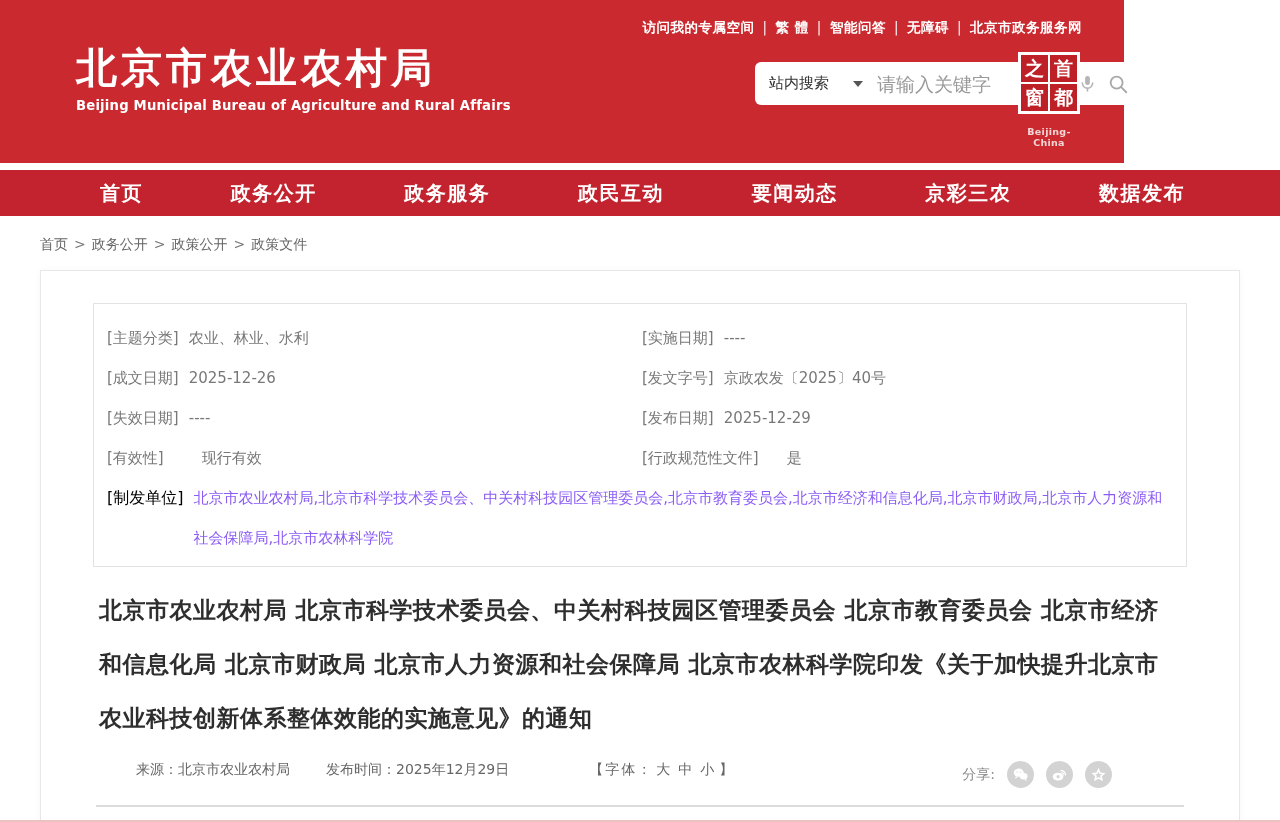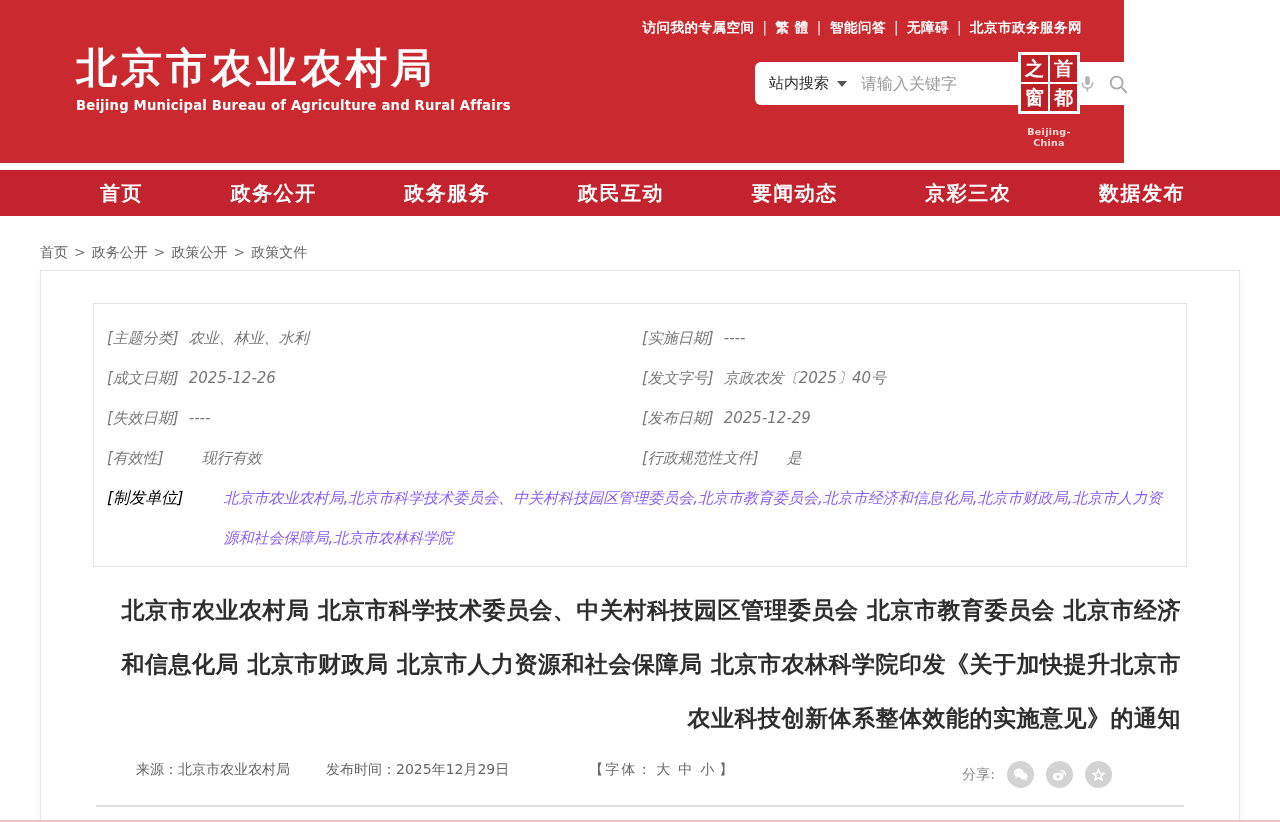--- a/index.html
+++ b/index.html
@@ -11,54 +11,54 @@
   .topbar { position:absolute; top:0; left:0; width:1124px; height:163px; background:#c9292f; }
   .top-links { position:absolute; top:19px; right:42px; color:#fff; font-size:13.5px; font-weight:600; letter-spacing:.5px; white-space:nowrap; }
   .top-links a { color:#fff; text-decoration:none; cursor:pointer; }
   .top-links .sep { margin:0 8px; font-weight:400; opacity:.95; }
 
   .brand { position:absolute; left:76px; top:44px; color:#fff; }
   .brand h1 { font-size:41px; font-weight:700; letter-spacing:4px; line-height:1.2; }
   .brand .subtitle { margin-top:5px; font-size:13.2px; font-weight:700; letter-spacing:.2px; }
 
   .searchbox { position:absolute; left:755px; top:62px; width:388px; height:43px; background:#fff; border-radius:6px; display:flex; align-items:center; padding:0 14px; }
-  .scope { display:flex; align-items:center; gap:8px; font-size:15px; color:#333; cursor:pointer; white-space:nowrap; }
+  .scope { display:flex; align-items:center; gap:24px; font-size:15px; color:#333; cursor:pointer; white-space:nowrap; }
   .caret { width:0; height:0; border-left:5px solid transparent; border-right:5px solid transparent; border-top:6px solid #555; }
-  .searchbox input { flex:1; min-width:0; border:none; outline:none; font-size:16px; color:#333; margin-left:14px; font-family:inherit; }
+  .searchbox input { flex:1; min-width:0; border:none; outline:none; font-size:19px; color:#333; margin-left:14px; font-family:inherit; }
   .searchbox input::placeholder { color:#9a9a9a; }
   .sb-icon { display:flex; align-items:center; margin-left:10px; cursor:pointer; }
 
   .seal { position:absolute; right:40px; top:52px; width:70px; text-align:center; cursor:pointer; }
   .seal-grid { width:62px; height:62px; margin:0 auto; border:3px solid #fff; background:#fff; display:grid; grid-template-columns:1fr 1fr; grid-template-rows:1fr 1fr; gap:2px; }
   .seal-cell { background:#bd2026; color:#fff; display:flex; align-items:center; justify-content:center; font-family:"DejaVu Serif","Liberation Serif",serif; font-size:19px; font-weight:700; }
   .seal-caption { margin-top:12px; font-size:9.5px; font-weight:700; color:#f3d6d6; letter-spacing:.3px; }
 
   
   .nav { position:absolute; top:170px; left:0; width:1280px; height:46px; background:#c2232e; display:flex; align-items:center; justify-content:space-between; padding:0 95px 0 100px; }
   .nav a { color:#fff; font-size:20px; font-weight:700; letter-spacing:1.5px; text-decoration:none; cursor:pointer; }
 
   
-  .breadcrumb { position:absolute; top:244px; left:40px; font-size:14px; color:#666; }
+  .breadcrumb { position:absolute; top:236px; left:40px; font-size:14px; color:#666; }
   .breadcrumb a { color:#666; text-decoration:none; cursor:pointer; }
   .breadcrumb .bsep { margin:0 6px; color:#777; }
 
   
   .card { position:absolute; top:270px; left:40px; width:1200px; height:560px; background:#fff; border:1px solid #e7e7e7; box-shadow:0 1px 8px rgba(0,0,0,.04); }
 
-  .meta-box { position:absolute; top:32px; left:52px; right:52px; border:1px solid #e3e3e3; padding:14px 0 8px;font-style:italic; }
+  .meta-box { position:absolute; top:32px; left:52px; right:52px; border:1px solid #e3e3e3; padding:14px 0 8px; }
   .mrow { display:flex; min-height:40px; align-items:center; }
   .mcell { display:flex; align-items:center; font-size:15px; color:#787878; }
   .mcell.left { width:548px; padding-left:13px; }
   .mcell.right { flex:1; }
   .mlabel { margin-right:10px; white-space:nowrap; }
-  .mrow.full { align-items:flex-start; padding-left:13px; padding-right:10px;gap:30px; }
+  .mrow.full { align-items:flex-start; padding-left:13px; padding-right:10px; }
   .mrow.full .mlabel { line-height:40px; }
   .mrow.full .mvalue { flex:1; line-height:40px; font-size:15px; color:#8b5cf6; }
 
-  .article-title { position:absolute; top:312px; left:58px; right:58px; text-align:right; font-size:23px; font-weight:600; color:#2e2e2e; line-height:54px; letter-spacing:.5px; }
+  .article-title { position:absolute; top:312px; left:58px; right:58px; text-align:left; font-size:23px; font-weight:600; color:#2e2e2e; line-height:54px; letter-spacing:.5px; }
 
   .article-meta { position:absolute; top:490px; left:95px; right:55px; display:flex; align-items:flex-start; font-size:14px; color:#666; }
   .article-meta .g2 { margin-left:36px; }
   .article-meta .g3 { margin-left:80px; letter-spacing:2px; }
   .fsize { cursor:pointer; margin:0 3px; }
   .share { margin-left:auto; margin-right:72px; display:flex; align-items:center; color:#8a8a8a; }
   .sicon { width:27px; height:27px; border-radius:50%; background:#d3d3d3; margin-left:12px; display:flex; align-items:center; justify-content:center; cursor:pointer; }
 
   .card-divider { position:absolute; top:534px; left:55px; right:55px; height:2px; background:#dcdcdc; }
   .bottom-red-line { position:absolute; bottom:0; left:0; width:100%; height:2px; background:#ecc1c1; }

